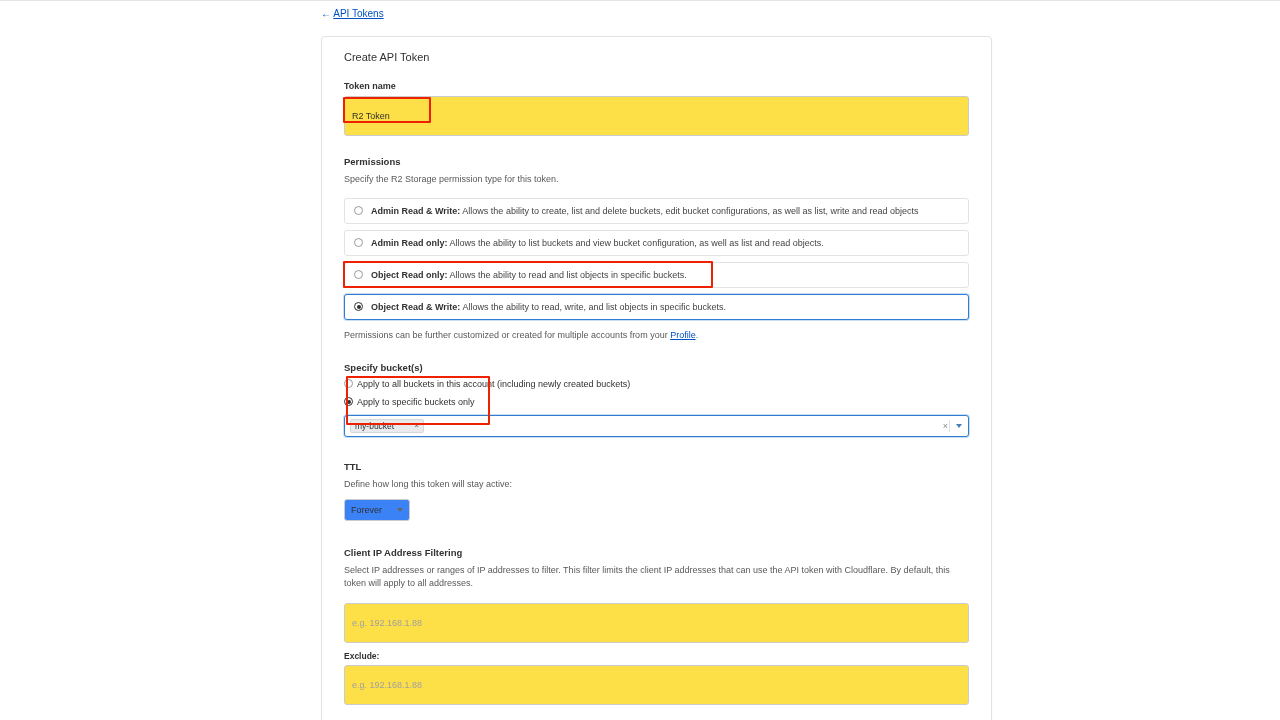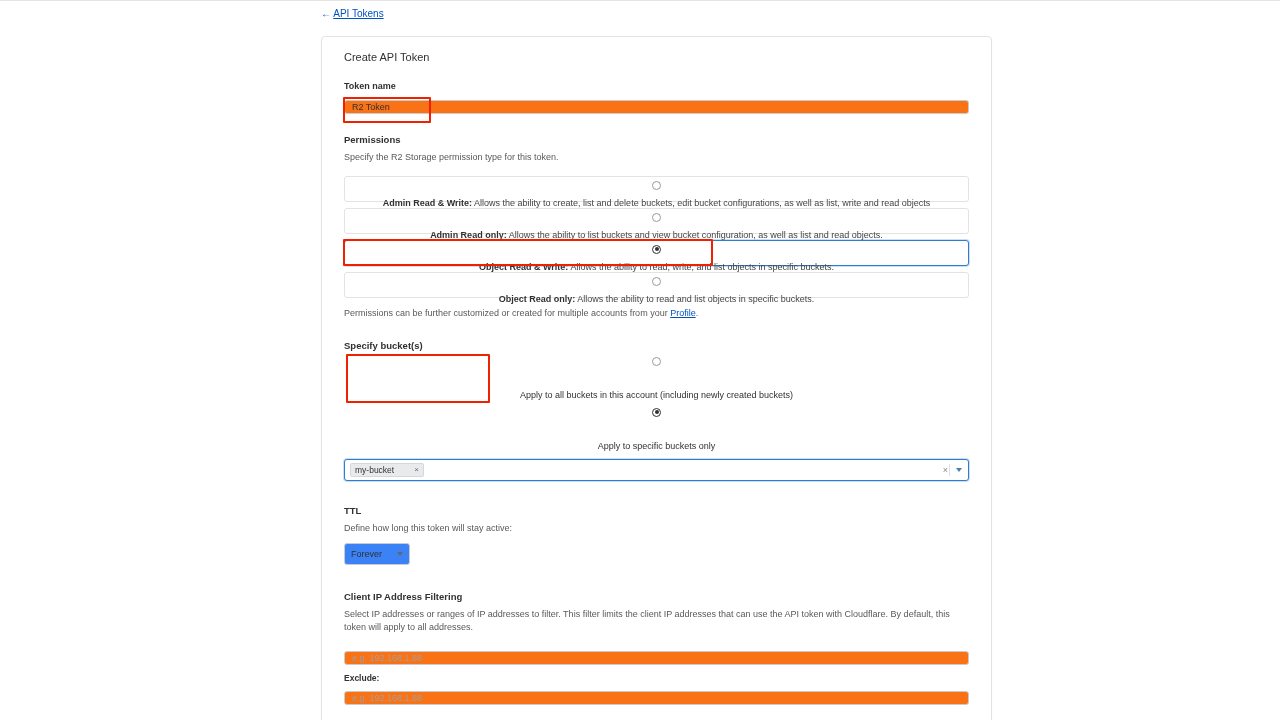--- a/index.html
+++ b/index.html
@@ -65,27 +65,27 @@
   }
   .helper {
     font-size: 9px;
     color: #595959;
     margin-bottom: 12px;
     line-height: 1.4;
   }
 
   .text-input {
     width: 100%;
-    height: 14px;
+    height: 40px;
     border: 1px solid #cbcbcb;
     border-radius: 3px;
     font-size: 9px;
     padding: 0 7px;
     color: #313131;
-    background: #f97316;
+    background: #fde047;
     outline: none;
     font-family: "Liberation Sans", sans-serif;
   }
   .text-input::placeholder { color: #a0a0a0; }
 
   
   .hl {
     position: absolute;
     border: 2px solid #ee2200;
     pointer-events: none;
@@ -94,25 +94,24 @@
 
   .token-name-wrap { position: relative; margin-bottom: 20px; }
 
   .perm-row {
     display: flex;
     align-items: center;
     gap: 8px;
     border: 1px solid #e3e3e3;
     border-radius: 3px;
     height: 26px;
-    padding: 4px 9px;
+    padding: 12px 9px;
     margin-bottom: 6px;
     background: #fff;
     cursor: pointer;
-    flex-direction: column;
   }
   .perm-row.selected {
     border: 1px solid #2f7dd1;
     box-shadow: 0 0 0 1px rgba(47,125,209,0.25);
   }
   .perm-text { font-size: 9px; color: #444; }
   .perm-text b { color: #313131; }
 
   .radio {
     width: 9px; height: 9px;
@@ -135,26 +134,25 @@
 
   .perm-note {
     font-size: 9px;
     color: #595959;
     margin-top: 10px;
     margin-bottom: 22px;
   }
   .perm-note a { color: #0051c3; text-decoration: underline; }
 
   .bucket-opt {
-    display: flex; align-items: center; gap: 24px;
+    display: flex; align-items: center; gap: 4px;
     margin-bottom: 8px;
     font-size: 9px;
     color: #313131;
     cursor: pointer;
-    flex-direction: column;
   }
 
   .multiselect {
     position: relative;
     width: 100%;
     height: 22px;
     border: 1px solid #2f7dd1;
     box-shadow: 0 0 0 1px rgba(47,125,209,0.25);
     border-radius: 3px;
     background: #fff;
@@ -293,36 +291,36 @@
         </div>
 
         <div class="perm-row">
           <span class="radio"></span>
           <span class="perm-text">
             <b>Admin Read only:</b>
             <span>Allows the ability to list buckets and view bucket configuration, as well as list and read objects.</span>
           </span>
         </div>
 
+        <div class="perm-row">
+          <span class="radio"></span>
+          <span class="perm-text">
+            <b>Object Read only:</b>
+            <span>Allows the ability to read and list objects in specific buckets.</span>
+          </span>
+        </div>
+
         <div class="perm-row selected">
           <span class="radio checked"></span>
           <span class="perm-text">
             <b>Object Read &amp; Write:</b>
             <span>Allows the ability to read, write, and list objects in specific buckets.</span>
           </span>
         </div>
 
-        <div class="perm-row">
-          <span class="radio"></span>
-          <span class="perm-text">
-            <b>Object Read only:</b>
-            <span>Allows the ability to read and list objects in specific buckets.</span>
-          </span>
-        </div>
-
         <div class="hl" style="left:-1px; top:63px; width:370px; height:27px;"></div>
       </div>
 
       <div class="perm-note">
         <span>Permissions can be further customized or created for multiple accounts from your </span><a href="#">Profile</a><span>.</span>
       </div>
 
       
       <div class="section-label">Specify bucket(s)</div>
 

